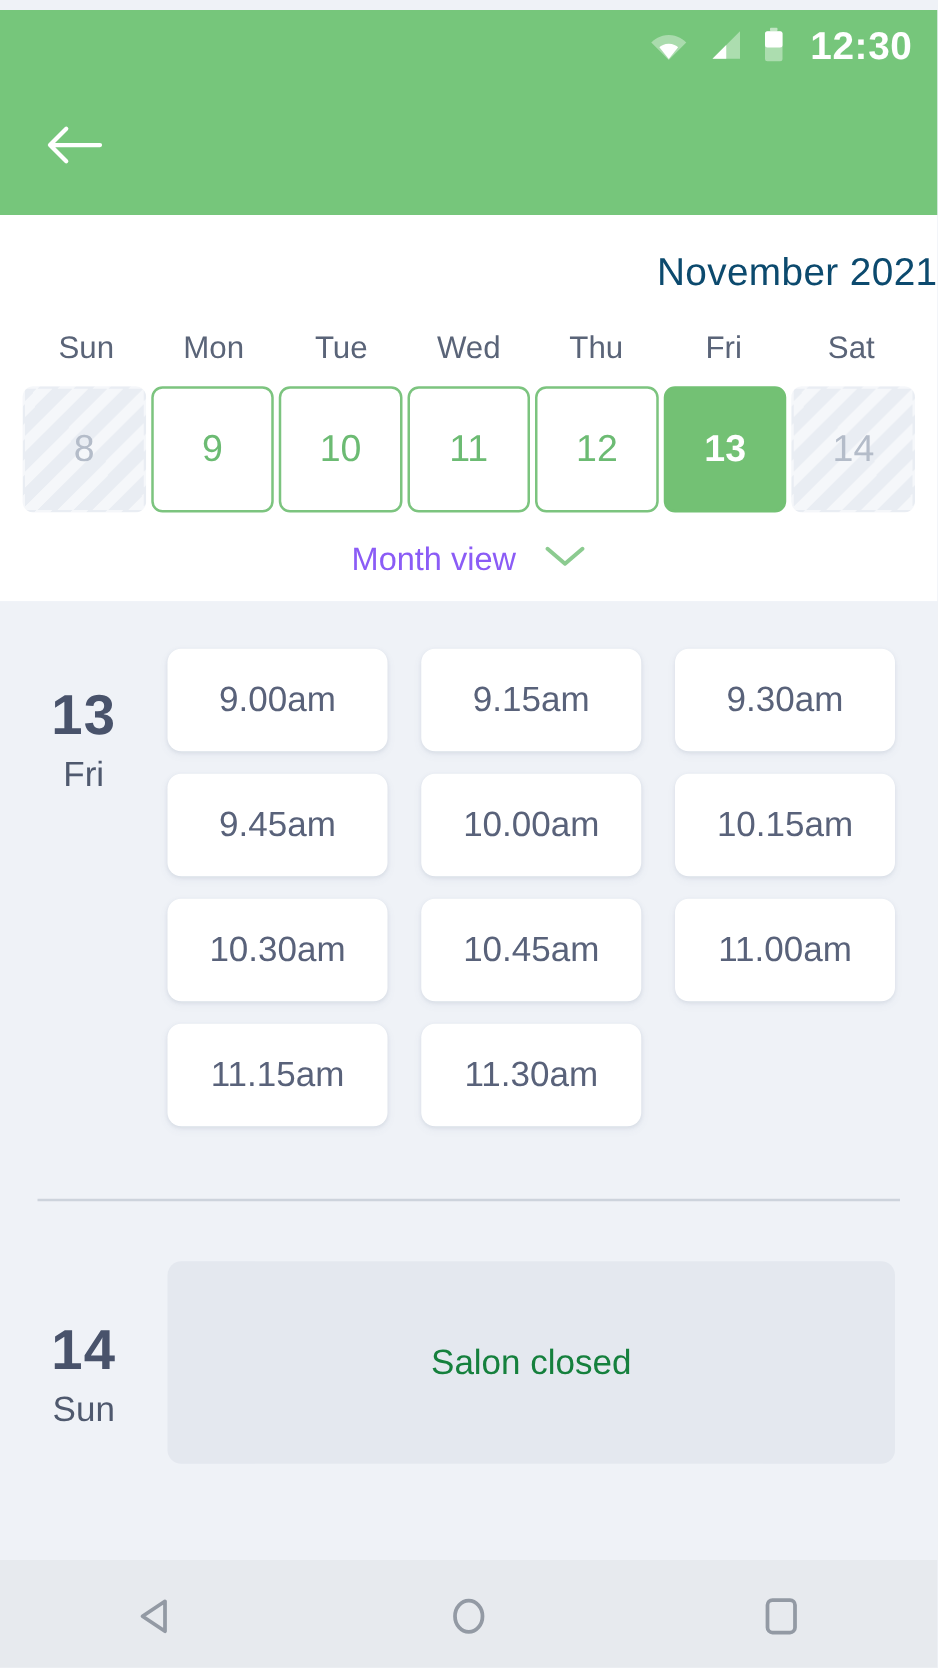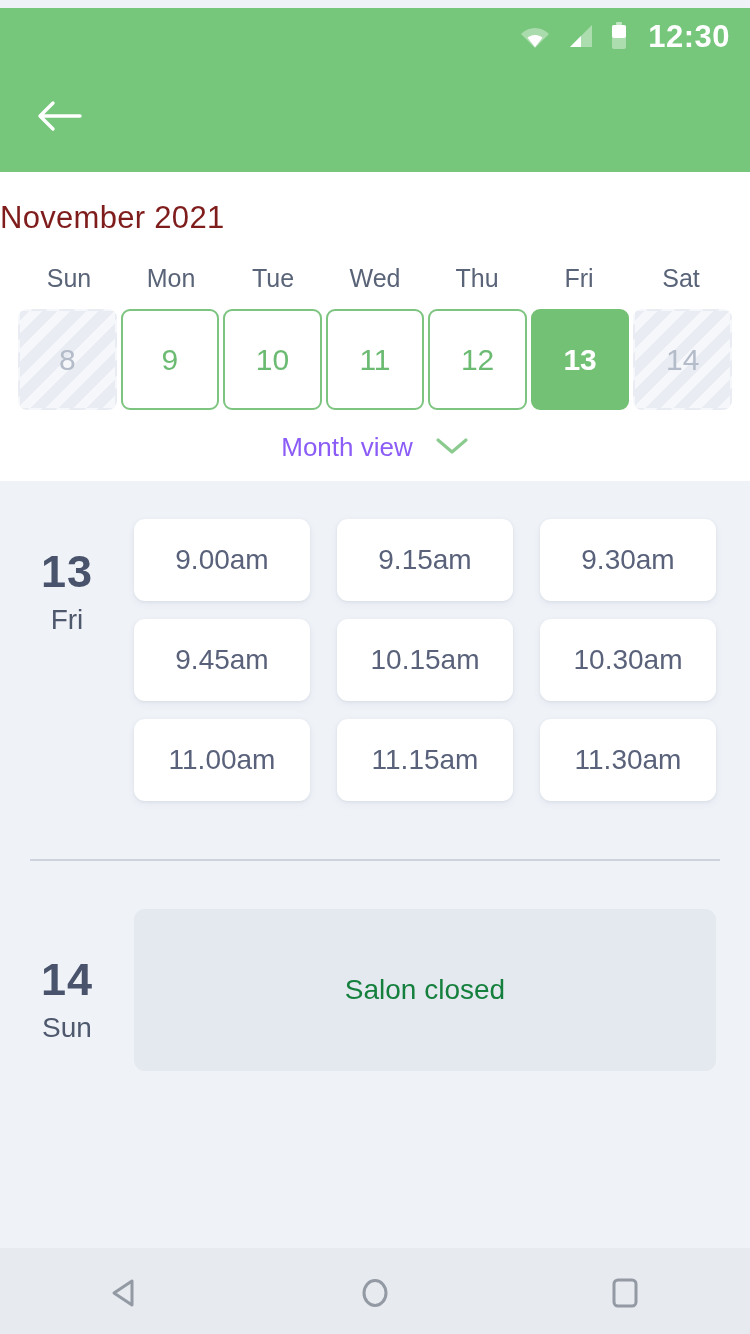--- a/index.html
+++ b/index.html
@@ -73,23 +73,23 @@
   }
 
   
   .calendar-panel {
     background: #ffffff;
     padding-top: 28px;
     padding-bottom: 18px;
     flex: 0 0 auto;
   }
   .month-title {
-    text-align: left;
+    text-align: right;
     font-size: 31px;
-    color: #7f1d1d;
+    color: #0c4a6e;
     letter-spacing: 0.3px;
     margin-bottom: 28px;
   }
   .weekday-row {
     display: grid;
     grid-template-columns: repeat(7, 1fr);
     padding: 0 18px;
     margin-bottom: 16px;
   }
   .weekday {
@@ -318,22 +318,24 @@
     <div class="day-section">
       <div class="day-label">
         <div class="dnum">13</div>
         <div class="dname">Fri</div>
       </div>
       <div class="slot-grid">
         <div class="slot">9.00am</div>
         <div class="slot">9.15am</div>
         <div class="slot">9.30am</div>
         <div class="slot">9.45am</div>
+        <div class="slot">10.00am</div>
         <div class="slot">10.15am</div>
         <div class="slot">10.30am</div>
+        <div class="slot">10.45am</div>
         <div class="slot">11.00am</div>
         <div class="slot">11.15am</div>
         <div class="slot">11.30am</div>
       </div>
     </div>
 
     <div class="divider"></div>
 
     <div class="closed-section">
       <div class="day-label closed-day-label">

